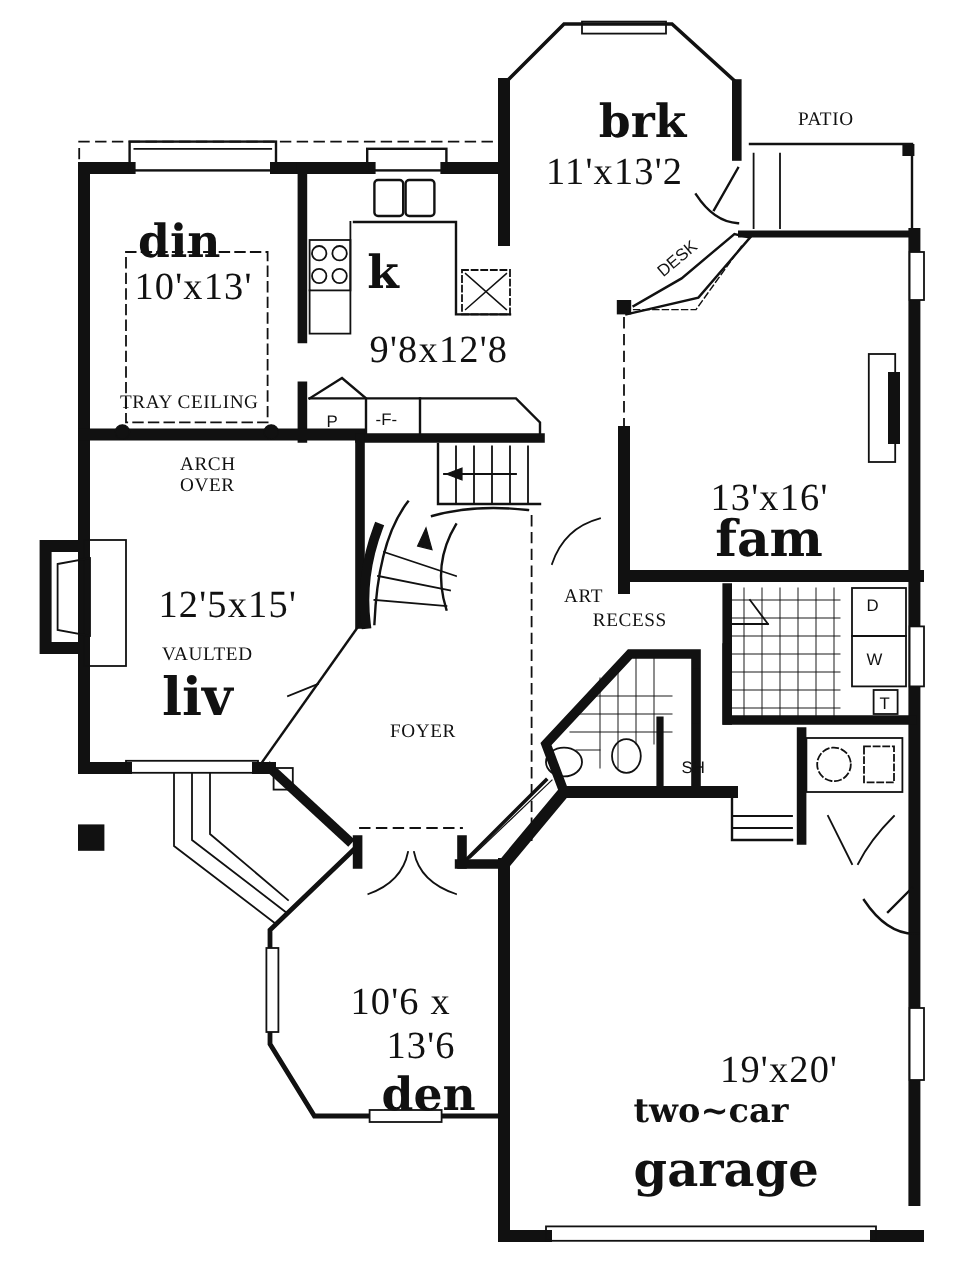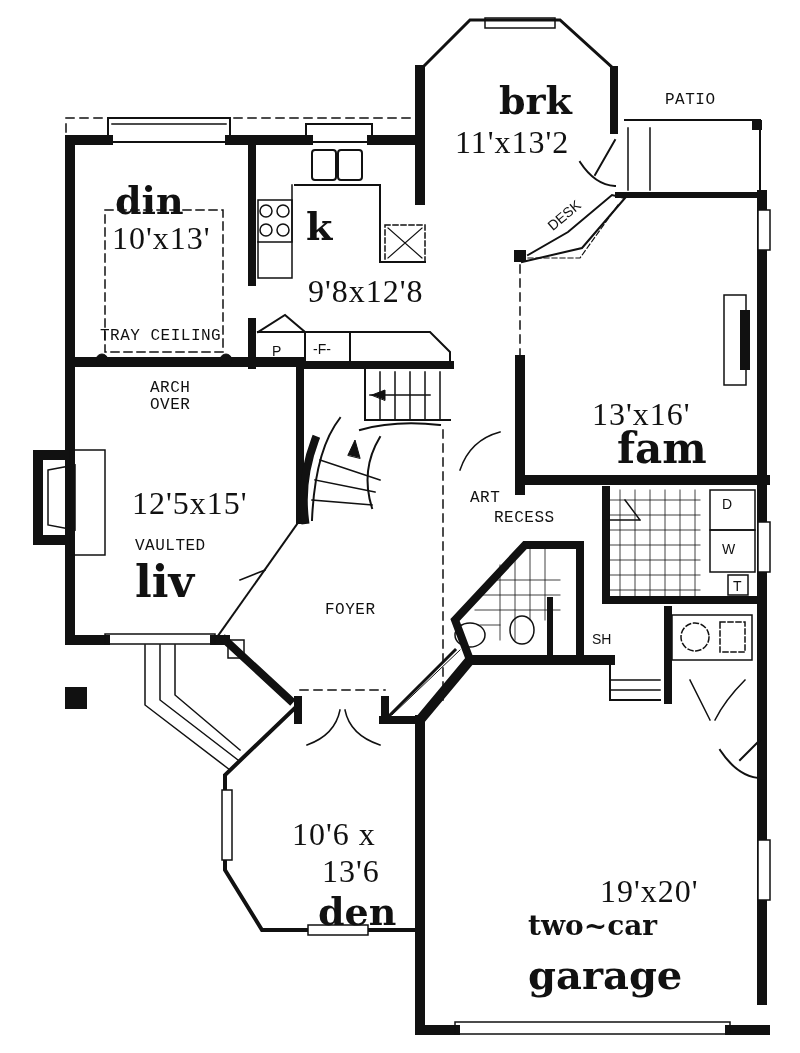--- a/index.html
+++ b/index.html
@@ -1,21 +1,21 @@
 <!DOCTYPE html>
 <html><head>
 <meta charset="utf-8">
 <style>
   html, body { margin: 0; padding: 0; background: #ffffff; }
   body { width: 800px; height: 1053px; position: relative; overflow: hidden; }
   #plan { position: absolute; left: 0; top: 0; width: 800px; height: 1053px; }
   .lbl { position: absolute; color: #111; white-space: nowrap; line-height: 1; }
   .room { font-family: "DejaVu Serif", serif; font-weight: bold; font-size: 38px; letter-spacing: 0px; }
   .dim { font-family: Liberation Serif, serif; font-size: 32px; letter-spacing: 1px; }
-  .note { font-family: Liberation Mono, monospace; font-size: 16px; letter-spacing: 0.5px; }
+  .note { font-family: Liberation Serif, serif; font-size: 16px; letter-spacing: 0.5px; }
   .small { font-family: "Liberation Sans", sans-serif; font-size: 14px; }
 </style>
 </head>
 <body>
 
 <svg id="plan" viewBox="0 0 800 1053" xmlns="http://www.w3.org/2000/svg">
   <g fill="none" stroke="#111" stroke-linecap="square">
 
     <path d="M66 132 V118 H410" stroke-width="1.5" stroke-dasharray="8 6"></path>
 
@@ -163,34 +163,34 @@
 <div class="lbl dim" style="left:308px;top:275px;text-align:center;">9'8x12'8</div>
 <div class="lbl small" style="left:272px;top:344px;">P</div>
 <div class="lbl small" style="left:313px;top:342px;">-F-</div>
 
 <div class="lbl room" style="left:468px;top:82px;margin-left:31px;">brk</div>
 <div class="lbl dim" style="left:455px;top:126px;">11'x13'2</div>
 <div class="lbl small" style="left:545px;top:222px;transform:rotate(-40deg);transform-origin:left top;">DESK</div>
 <div class="lbl note" style="left:665px;top:92px;">PATIO</div>
 
 <div class="lbl dim" style="left:592px;top:398px;">13'x16'</div>
-<div class="lbl room" style="left:596px;top:428px;font-size:42px;margin-left:21px;">fam</div>
+<div class="lbl room" style="left:596px;top:428px;font-size:42px;">fam</div>
 
 <div class="lbl dim" style="left:132px;top:487px;">12'5x15'</div>
 <div class="lbl note" style="left:135px;top:538px;text-align:right;">VAULTED</div>
 <div class="lbl room" style="left:135px;top:560px;font-size:44px;">liv</div>
 
 <div class="lbl note" style="left:325px;top:602px;">FOYER</div>
 <div class="lbl note" style="left:470px;top:490px;">ART</div>
 <div class="lbl note" style="left:470px;top:510px;margin-left:24px;">RECESS</div>
 
 <div class="lbl small" style="left:722px;top:497px;">D</div>
 <div class="lbl small" style="left:722px;top:542px;">W</div>
 <div class="lbl small" style="left:733px;top:579px;">T</div>
-<div class="lbl small" style="left:568px;top:632px;margin-left:24px;">SH</div>
+<div class="lbl small" style="left:568px;top:632px;">SH</div>
 
 <div class="lbl dim" style="left:292px;top:818px;">10'6 x</div>
 <div class="lbl dim" style="left:322px;top:855px;">13'6</div>
 <div class="lbl room" style="left:318px;top:893px;">den</div>
 
 <div class="lbl dim" style="left:600px;top:875px;">19'x20'</div>
 <div class="lbl room" style="left:528px;top:912px;font-size:28px;">two~car</div>
 <div class="lbl room" style="left:528px;top:955px;font-size:40px;">garage</div>
 
 </body></html>

